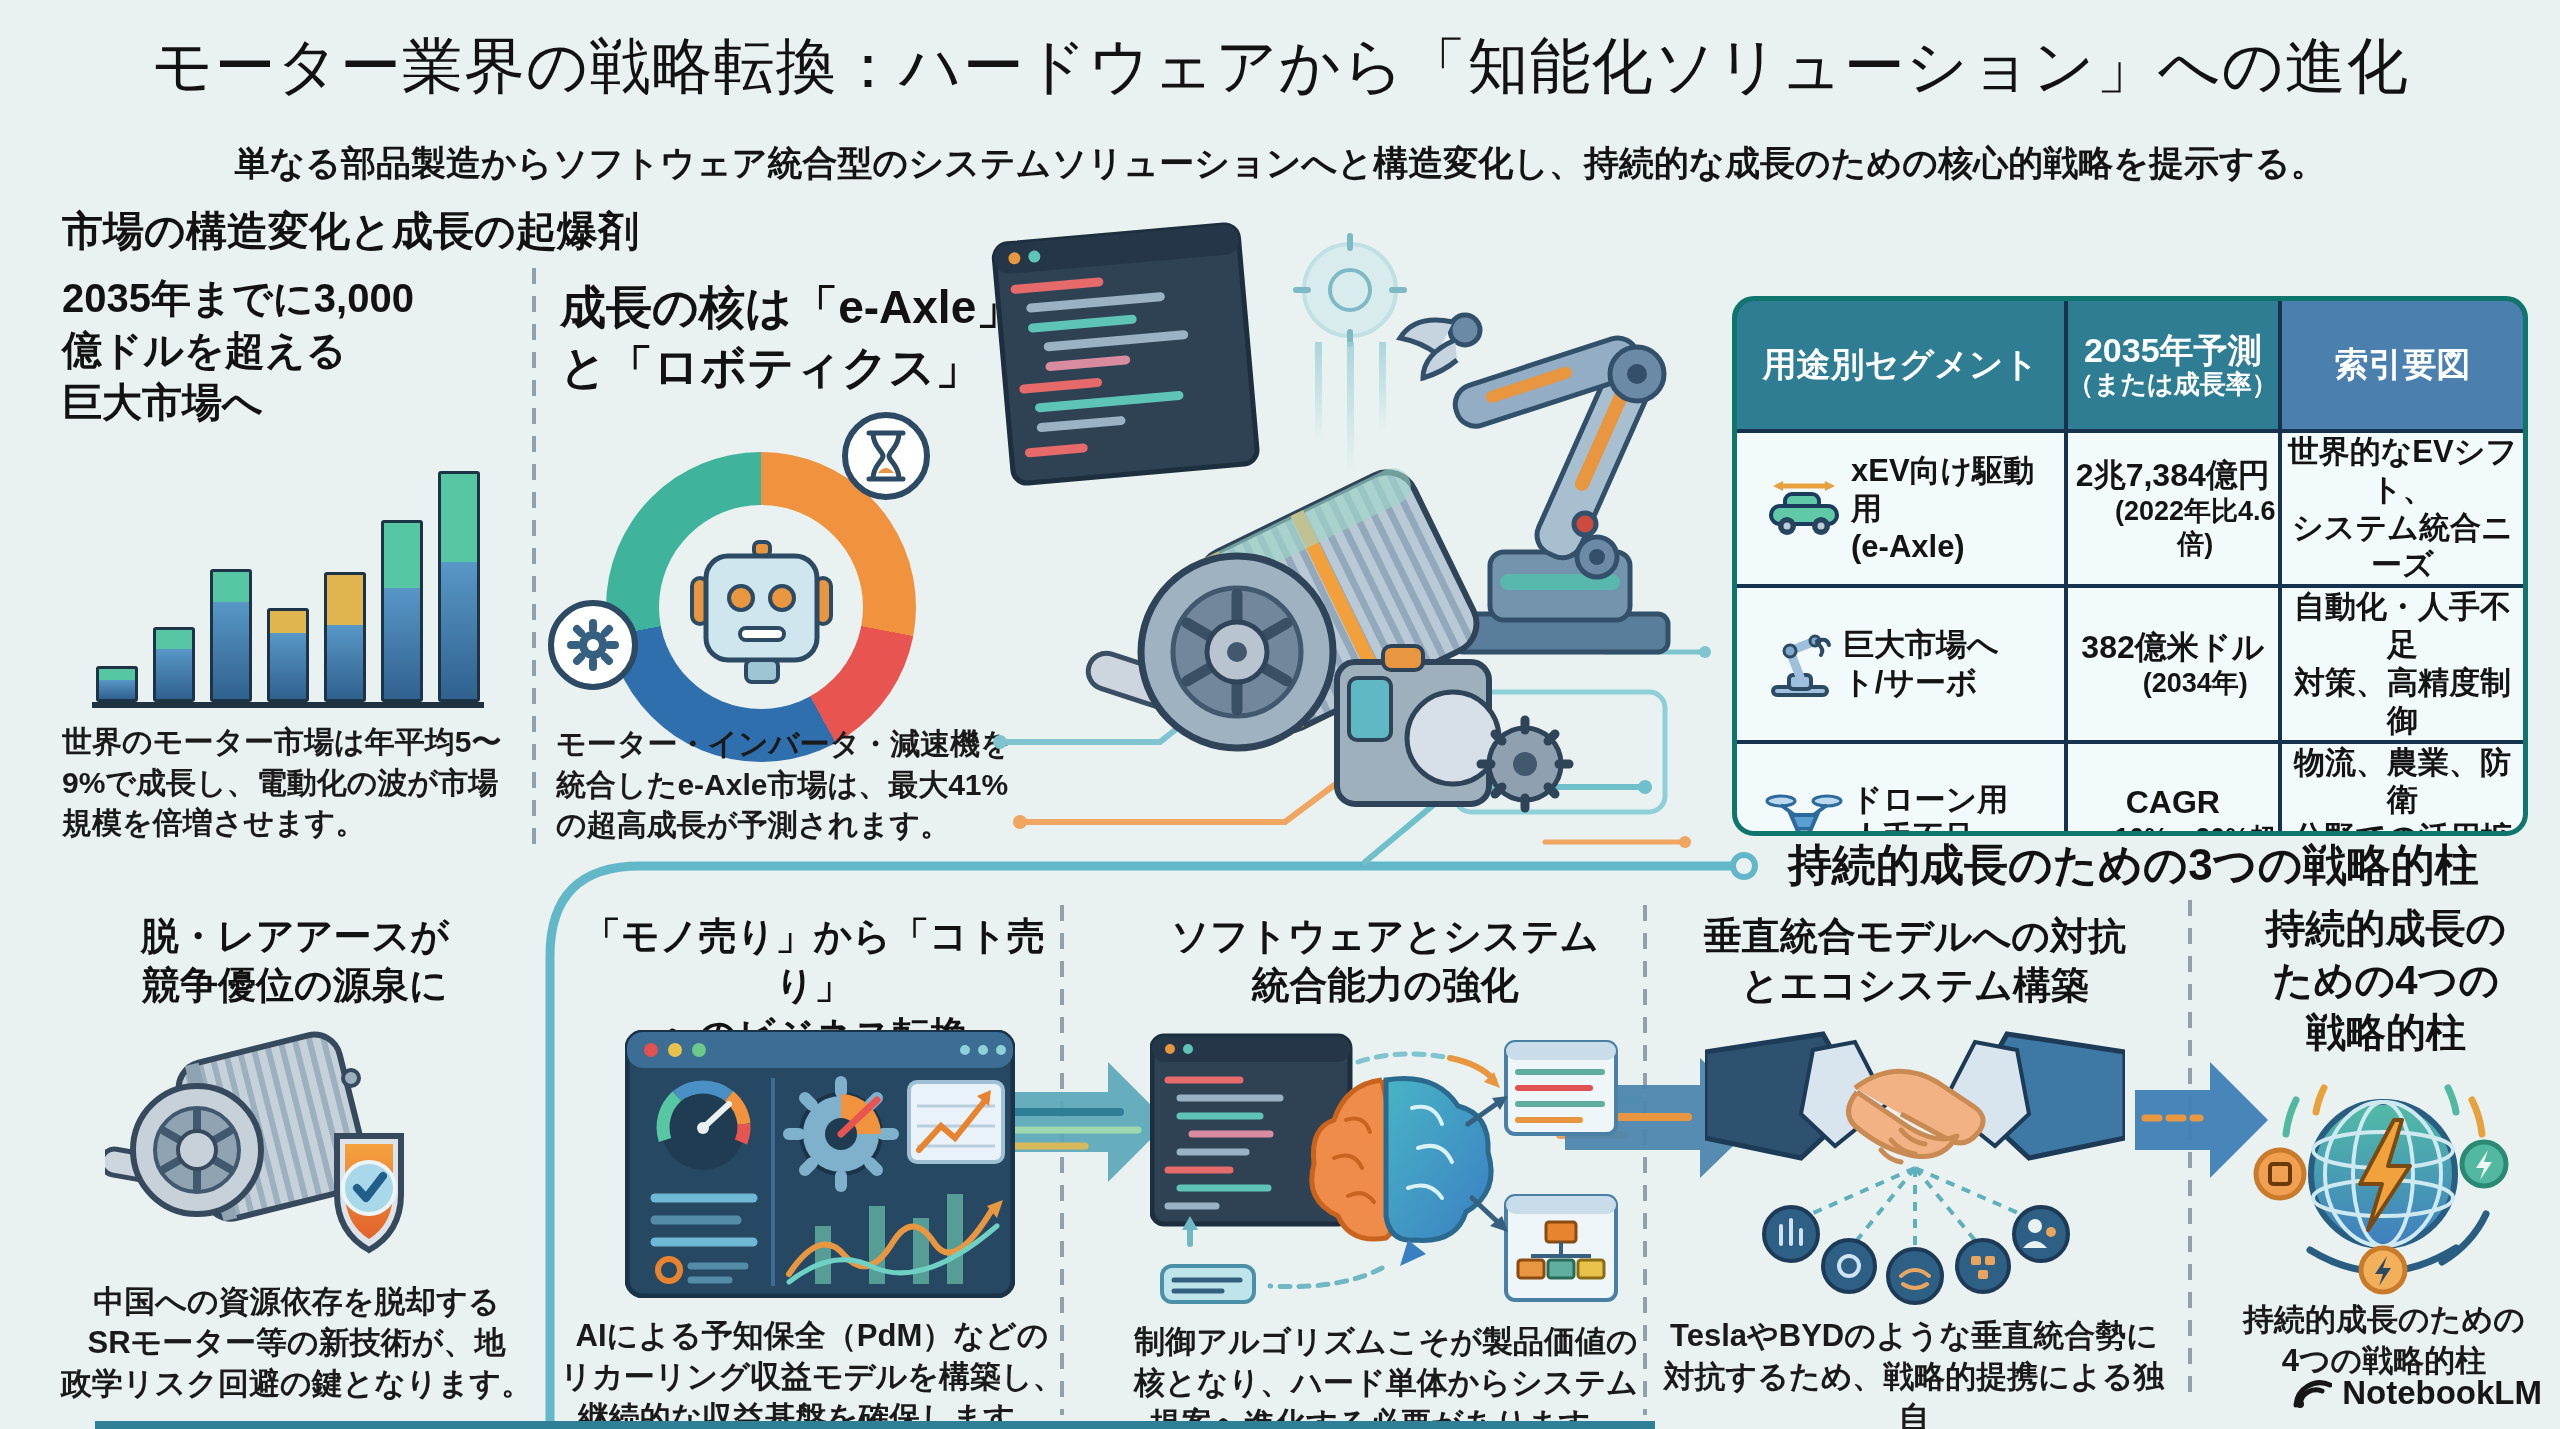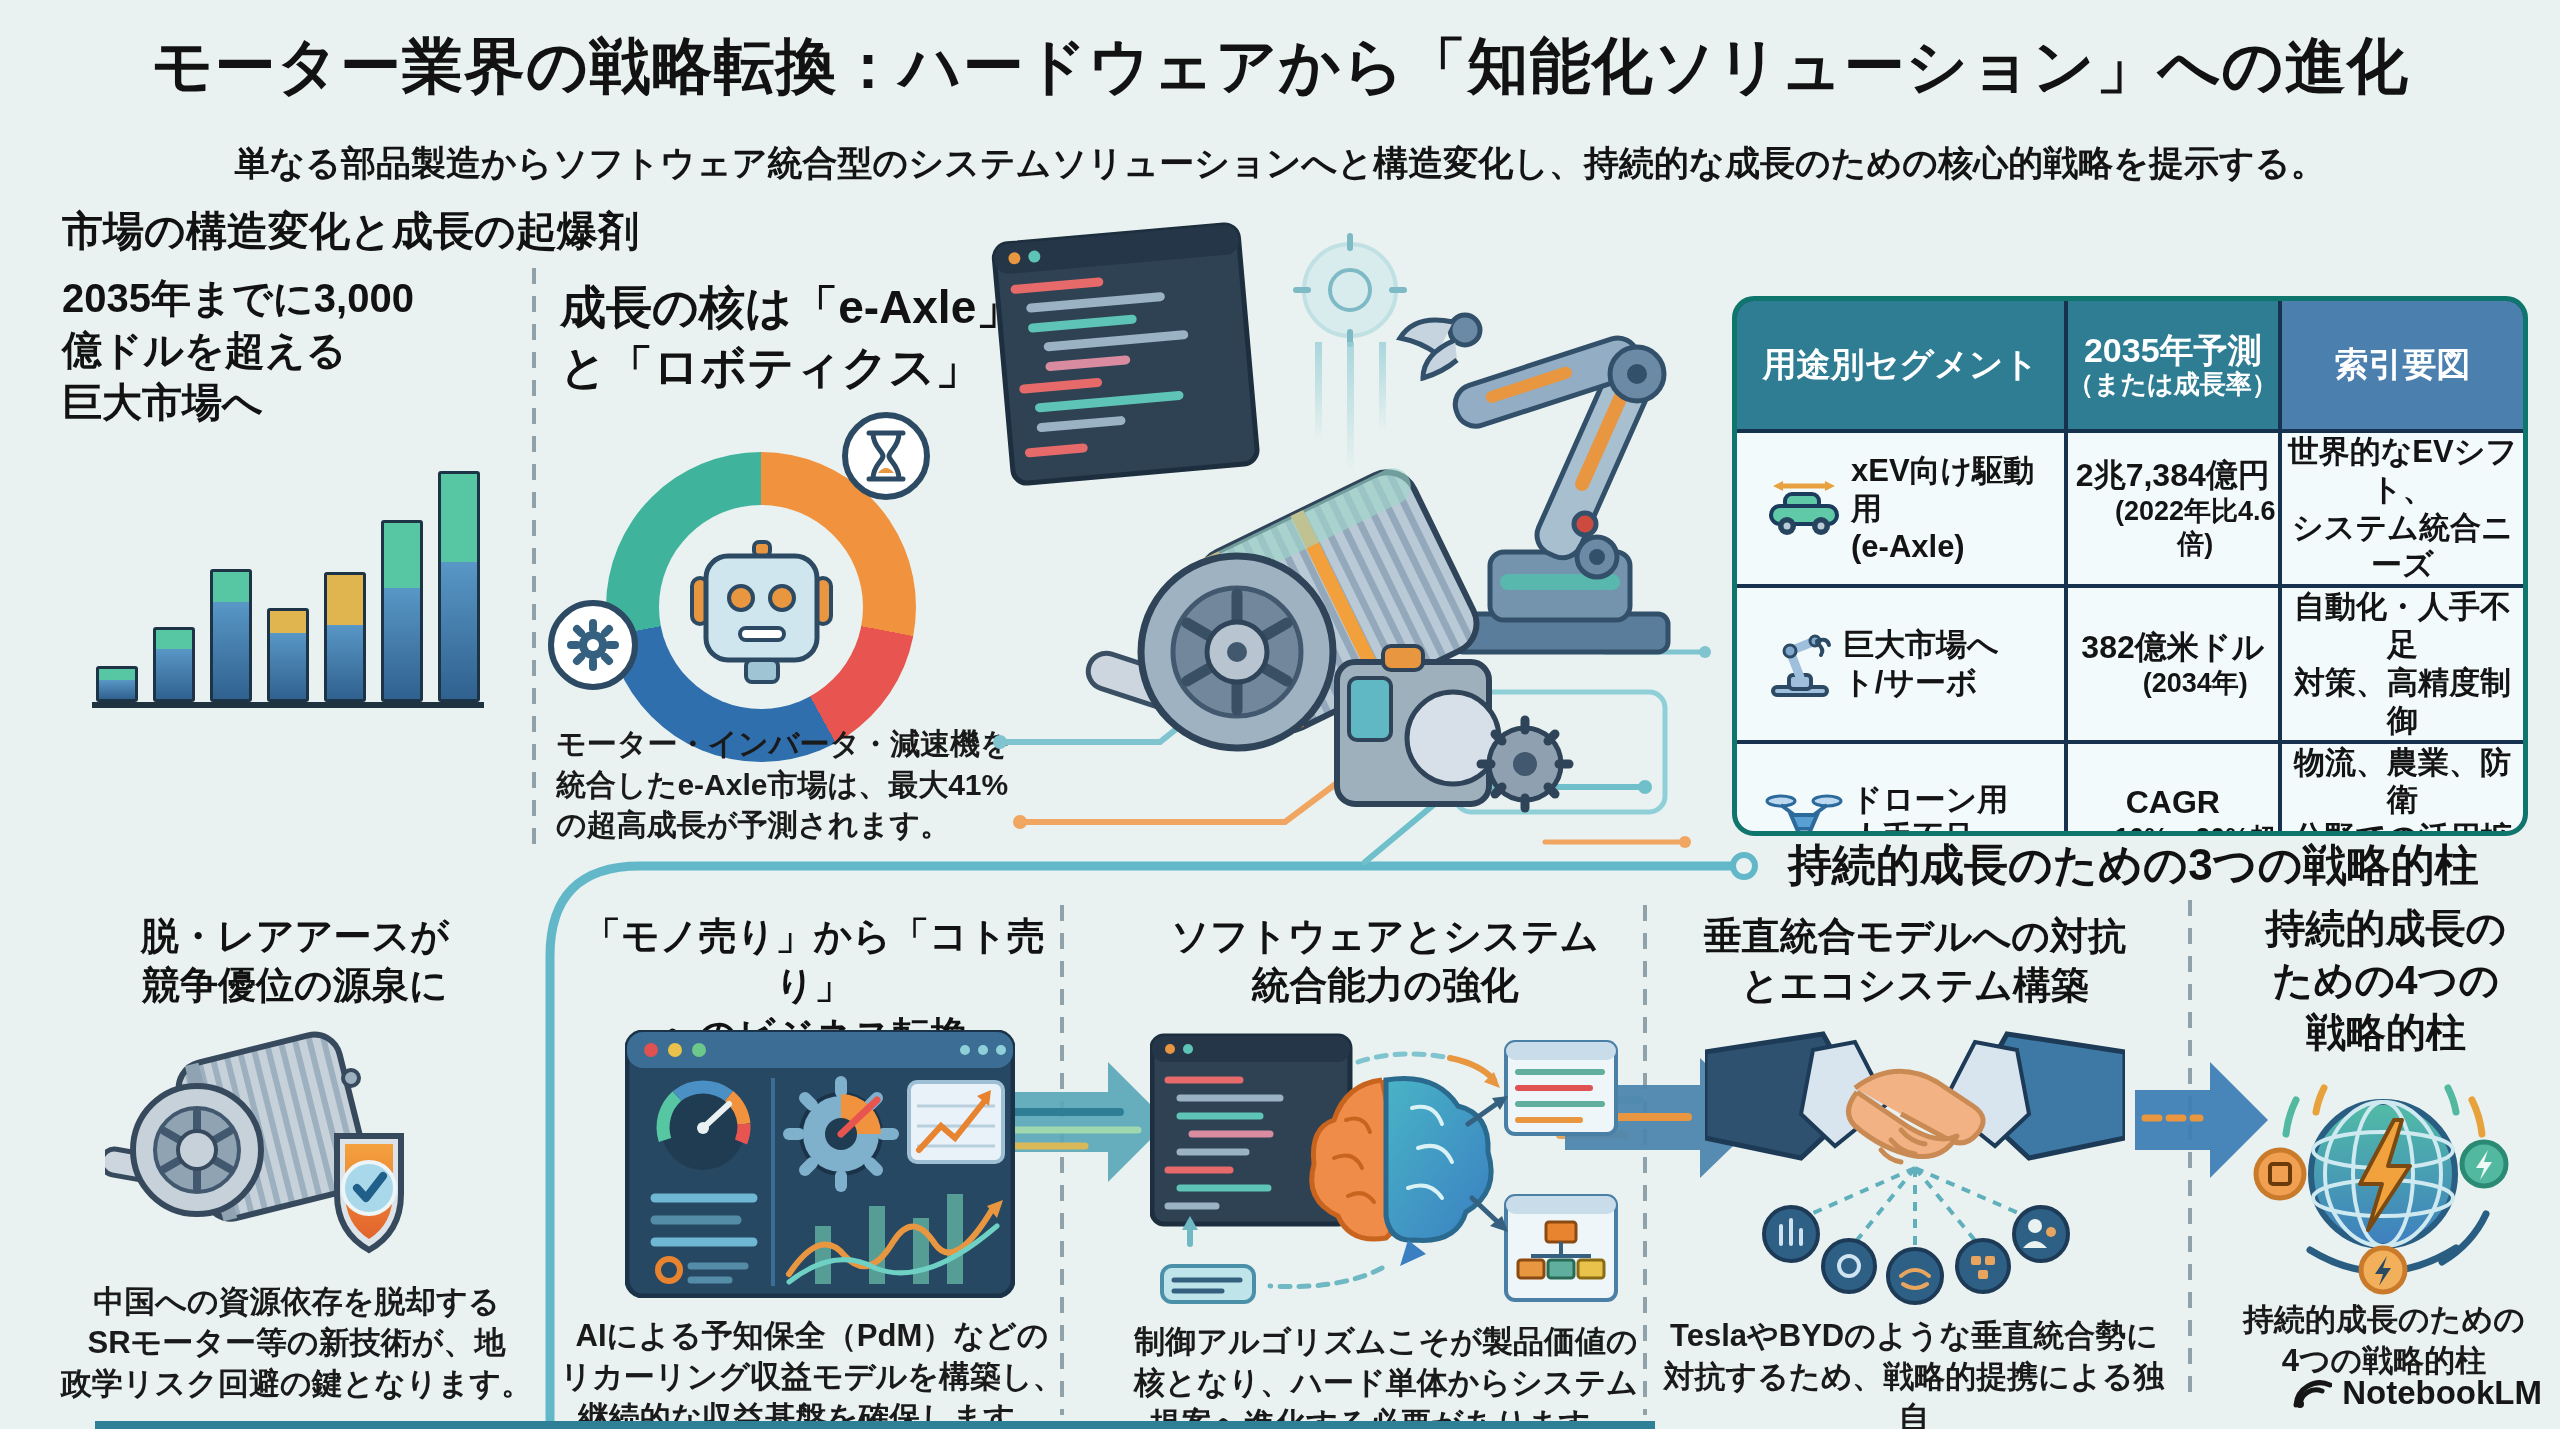--- a/index.html
+++ b/index.html
@@ -3,21 +3,21 @@
 <meta charset="utf-8">
 <style>
   html,body{margin:0;padding:0;}
   #canvas{position:relative;width:2560px;height:1429px;background:#e9f2f0;overflow:hidden;
           font-family:"Liberation Sans","DejaVu Sans",sans-serif;color:#141414;}
   .abs{position:absolute;}
   .ml{white-space:pre-line;}
   .hd{font-weight:800;color:#121212;}
   .cap{font-weight:700;color:#1a1a1a;}
 
-  .title{left:0;top:26px;width:2560px;text-align:center;font-size:61px;font-weight:700;letter-spacing:1px;}
+  .title{left:0;top:26px;width:2560px;text-align:center;font-size:61px;font-weight:400;letter-spacing:1px;}
   .subtitle{left:0;top:140px;width:2560px;text-align:center;font-size:35px;font-weight:700;}
 
   .sec1-heading{left:62px;top:204px;font-size:41px;}
   .sec1-headline{left:62px;top:272px;font-size:40px;line-height:1.3;}
   #bar-chart{left:92px;top:452px;width:392px;height:256px;display:flex;align-items:flex-end;gap:15px;
              border-bottom:6px solid #1f3240;padding:0 4px;box-sizing:border-box;}
   .bar{width:42px;flex:0 0 auto;display:flex;flex-direction:column;border:3px solid #1d3346;border-radius:3px;
        box-sizing:border-box;overflow:hidden;}
   .seg{width:100%;}
   .sec1-caption{left:62px;top:722px;font-size:30px;line-height:1.35;}
@@ -135,20 +135,23 @@
       </div>
       <div class="bar" style="height: 182px;">
         <div class="seg" style="flex-grow: 26; background: rgb(87, 198, 162);"></div>
         <div class="seg" style="flex-grow: 44; background: linear-gradient(rgb(88, 151, 198), rgb(48, 97, 143));"></div>
       </div>
       <div class="bar" style="height: 231px;">
         <div class="seg" style="flex-grow: 35; background: rgb(87, 198, 162);"></div>
         <div class="seg" style="flex-grow: 54; background: linear-gradient(rgb(88, 151, 198), rgb(48, 97, 143));"></div>
       </div>
     </div>
+  <div class="abs sec1-caption cap ml">世界のモーター市場は年平均5〜
+9%で成長し、電動化の波が市場
+規模を倍増させます。</div>
 
   <div class="abs sec2-headline hd ml">成長の核は「e-Axle」
 と「ロボティクス」</div>
   <div class="abs" id="donut" style="background: conic-gradient(rgb(240, 146, 62) 0deg, rgb(240, 146, 62) 100.8deg, rgb(232, 84, 80) 100.8deg, rgb(232, 84, 80) 151.2deg, rgb(47, 111, 173) 151.2deg, rgb(47, 111, 173) 259.2deg, rgb(63, 179, 155) 259.2deg, rgb(63, 179, 155) 360deg);"></div>
   <div class="abs donut-robot">
     <svg width="155" height="150" viewBox="0 0 155 150">
       <rect x="70" y="2" width="16" height="14" rx="5" fill="#e8963f" stroke="#2c4a63" stroke-width="4"></rect>
       <rect x="8" y="38" width="16" height="46" rx="8" fill="#e8963f" stroke="#2c4a63" stroke-width="4"></rect>
       <rect x="131" y="38" width="16" height="46" rx="8" fill="#e8963f" stroke="#2c4a63" stroke-width="4"></rect>
       <rect x="22" y="16" width="111" height="104" rx="22" fill="#cfe6ee" stroke="#2c4a63" stroke-width="5"></rect>

